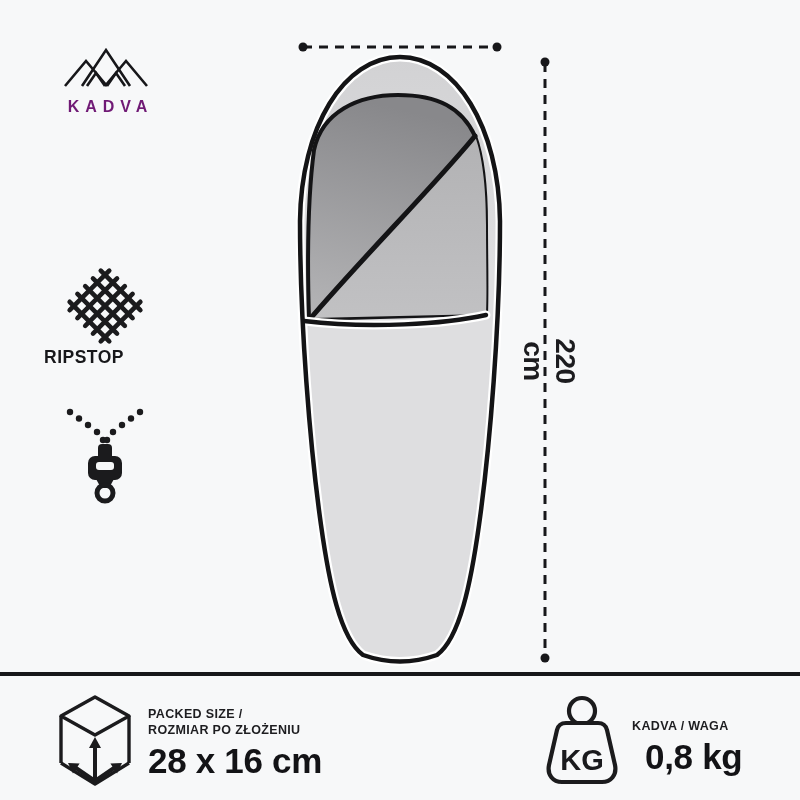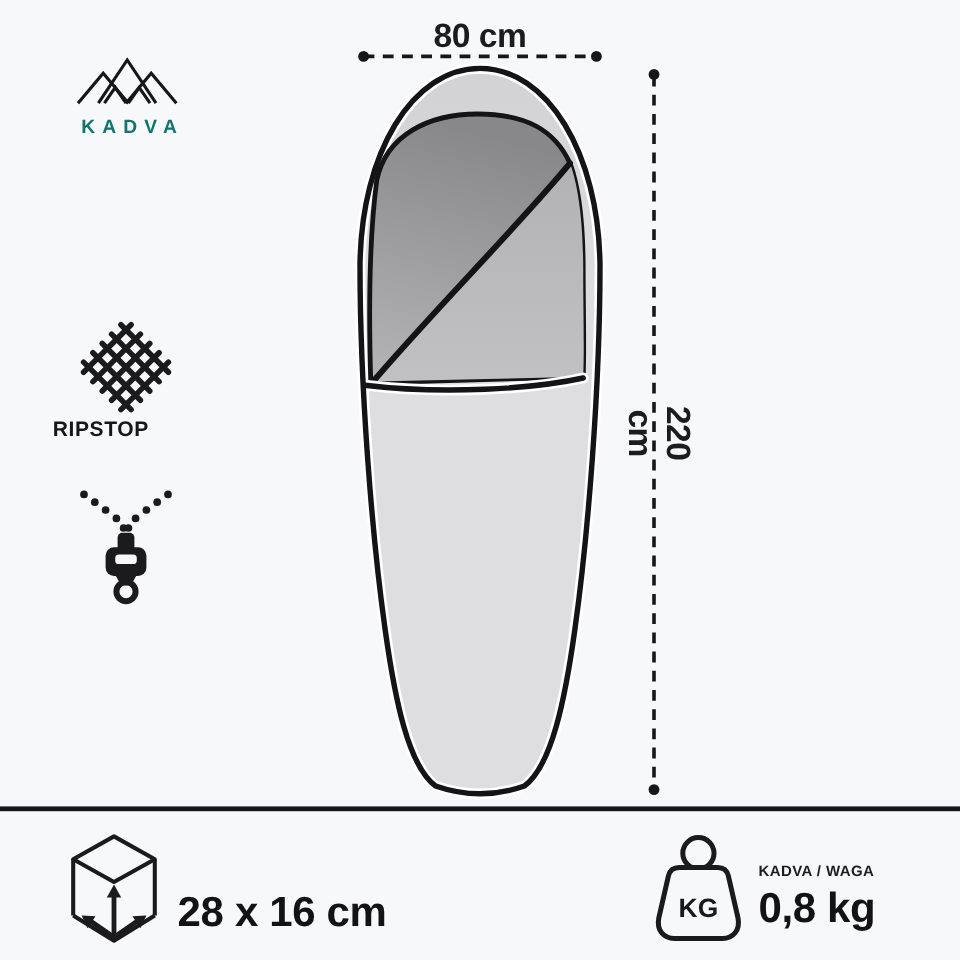--- a/index.html
+++ b/index.html
@@ -3,32 +3,32 @@
 <meta charset="utf-8">
 <style>
   html,body{margin:0;padding:0;}
   body{font-family:"Liberation Sans", sans-serif; background:#f7f8f9;}
   .stage{position:relative;width:800px;height:800px;background:#f7f8f9;overflow:hidden;}
   .abs{position:absolute;}
   .bag-svg{position:absolute;left:0;top:0;}
   .dim-label{position:absolute;font-weight:bold;font-size:28px;letter-spacing:-0.4px;color:#1c1c1f;text-align:center;}
   .dim-width{left:340px;top:14px;width:120px;}
   .dim-length{left:522px;top:347px;width:90px;height:28px;transform:rotate(90deg);}
-  .brand-name{position:absolute;left:40px;top:98px;width:135px;text-align:center;font-weight:bold;font-size:16px;letter-spacing:6px;padding-left:6px;box-sizing:border-box;color:#0f766e;}
+  .brand-name{position:absolute;left:40px;top:98px;width:135px;text-align:center;font-weight:bold;font-size:16px;letter-spacing:6px;padding-left:6px;box-sizing:border-box;color:#701a75;}
   .feature-label{position:absolute;text-align:left;color:#17171a;font-weight:bold;}
   .label-ripstop{left:44px;top:347px;width:122px;font-size:17.5px;letter-spacing:.5px;}
   .label-sbs{left:45px;top:503px;width:120px;font-size:21px;letter-spacing:.5px;}
   .divider{position:absolute;left:0;top:672px;width:800px;height:4px;background:#17171a;}
   .small-label{position:absolute;font-weight:bold;font-size:12.5px;letter-spacing:.35px;line-height:15.5px;color:#1d1d20;}
   .big-value{position:absolute;font-weight:bold;font-size:35px;letter-spacing:-0.3px;color:#131316;}
   .packed-labels{left:148px;top:707px;}
   .packed-value{left:148px;top:741px;}
   .weight-label{left:632px;top:719px;}
-  .weight-value{left:632px;top:737px;}
-  .kg-text{position:absolute;left:552px;top:744px;width:60px;text-align:center;font-weight:bold;font-size:22px;letter-spacing:0;color:#1a1a1d;}
+  .weight-value{left:645px;top:737px;}
+  .kg-text{position:absolute;left:552px;top:744px;width:60px;text-align:center;font-weight:bold;font-size:29px;letter-spacing:0;color:#1a1a1d;}
 </style>
 </head>
 <body>
 
 <div class="stage">
 
   <svg class="bag-svg" width="800" height="800" viewBox="0 0 800 800">
     <defs>
       <linearGradient id="bodyGrad" x1="0" y1="0" x2="0" y2="1">
         <stop offset="0" stop-color="#d2d2d4"></stop>
@@ -75,21 +75,20 @@
     <g fill="none" stroke="#17171a" stroke-width="2.6" stroke-linejoin="miter">
       <polyline points="20,44 41,19 62,44"></polyline>
       <polyline points="60,44 81,19 102,44"></polyline>
       <polyline points="37,44 61,8 85,44"></polyline>
       <polyline points="42,44 51,31 60,44"></polyline>
       <polyline points="62,44 71,31 80,44"></polyline>
     </g>
   </svg>
   <div class="brand-name">KADVA</div>
 
-  <div class="dim-label dim-width">80 cm</div>
   <div class="dim-label dim-length">220 cm</div>
 
   <svg class="abs" style="left:58px;top:260px;" width="95" height="95" viewBox="0 0 95 95">
     <g transform="rotate(45 47 46)" stroke="#1b1b1d" stroke-width="4.6" stroke-linecap="round">
       <line x1="19" y1="24" x2="75" y2="24"></line>
       <line x1="19" y1="35" x2="75" y2="35"></line>
       <line x1="19" y1="46" x2="75" y2="46"></line>
       <line x1="19" y1="57" x2="75" y2="57"></line>
       <line x1="19" y1="68" x2="75" y2="68"></line>
       <line x1="25" y1="18" x2="25" y2="74"></line>
@@ -134,20 +133,24 @@
       <line x1="45" y1="91" x2="45" y2="56"></line>
       <line x1="45" y1="91" x2="26" y2="78"></line>
       <line x1="45" y1="91" x2="64" y2="78"></line>
     </g>
     <g fill="#1b1b1d">
       <polygon points="45,47 39,58 51,58"></polygon>
       <polygon points="18,73 29.6,73.5 23,83.5"></polygon>
       <polygon points="72,73 60.4,73.5 67,83.5"></polygon>
     </g>
   </svg>
+  <div class="small-label packed-labels">
+    <div>PACKED SIZE /</div>
+    <div>ROZMIAR PO ZŁOŻENIU</div>
+  </div>
   <div class="big-value packed-value">28 x 16 cm</div>
 
   <svg class="abs" style="left:538px;top:694px;" width="92" height="94" viewBox="0 0 92 94">
     <circle cx="44" cy="17" r="13" fill="none" stroke="#1b1b1d" stroke-width="4.2"></circle>
     <path d="M 28 29 L 60 29 C 65 29 68 32 69 36 L 77 71 C 79 81 73 88 64 88 L 24 88 C 15 88 9 81 11 71 L 19 36 C 20 32 23 29 28 29 Z" fill="#f7f8f9" stroke="#1b1b1d" stroke-width="4.2" stroke-linejoin="round"></path>
   </svg>
   <div class="kg-text">KG</div>
   <div class="small-label weight-label">KADVA / WAGA</div>
   <div class="big-value weight-value">0,8 kg</div>
 

